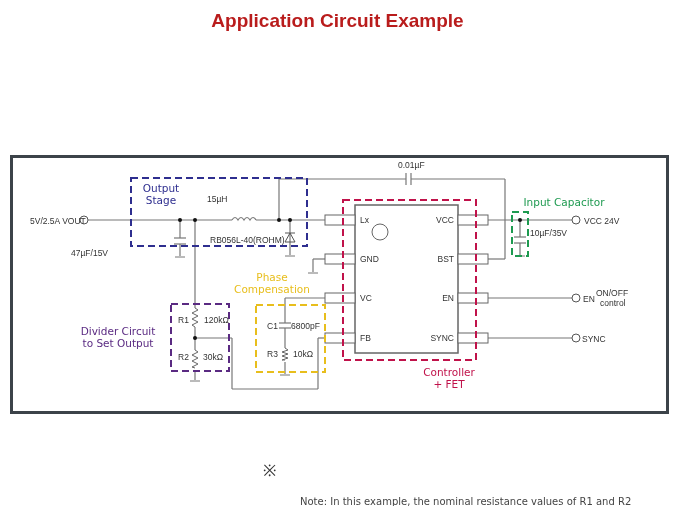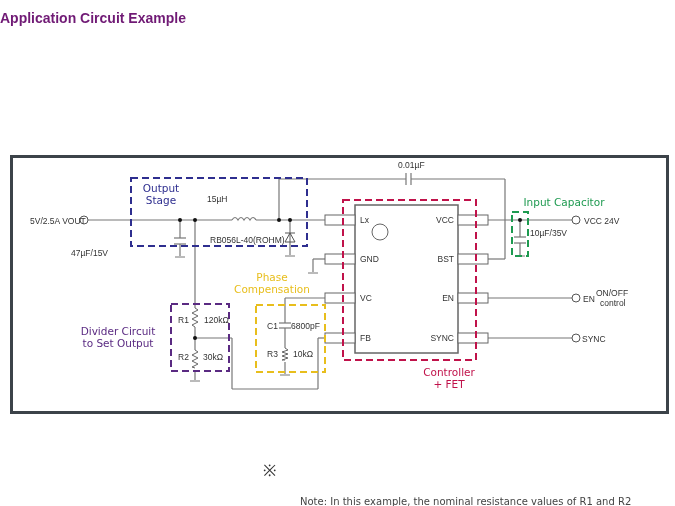--- a/index.html
+++ b/index.html
@@ -1,17 +1,17 @@
 <!DOCTYPE html>
 <html><head>
 <meta charset="utf-8">
 <style>
   html, body { margin:0; padding:0; background:#ffffff; }
   body { width:675px; height:506px; position:relative; overflow:hidden; font-family:"Liberation Sans", sans-serif; }
-  .title { position:absolute; left:0; top:10px; width:675px; text-align:left; font-family:"Liberation Sans", sans-serif; font-weight:bold; font-size:14px; color:#701a75; }
+  .title { position:absolute; left:0; top:10px; width:675px; text-align:center; font-family:"Liberation Sans", sans-serif; font-weight:bold; font-size:19px; color:#b91c1c; }
   .frame { position:absolute; left:10px; top:155px; width:653px; height:253px; border:3px solid #3c4349; box-sizing:content-box; }
   svg { position:absolute; left:0; top:0; }
   .small { font-family:"Liberation Sans", sans-serif; font-size:8.5px; fill:#333; }
   .lbl { font-family:"DejaVu Sans", sans-serif; font-size:10.5px; }
   .note { position:absolute; left:300px; top:460px; font-family:"DejaVu Sans", sans-serif; font-size:10px; color:#444; line-height:12px; width:370px;margin-top:36px; }
   .note-icon { position:absolute; left:263px; top:459px; font-size:16px; color:#333; }
 </style>
 </head>
 <body>
 

